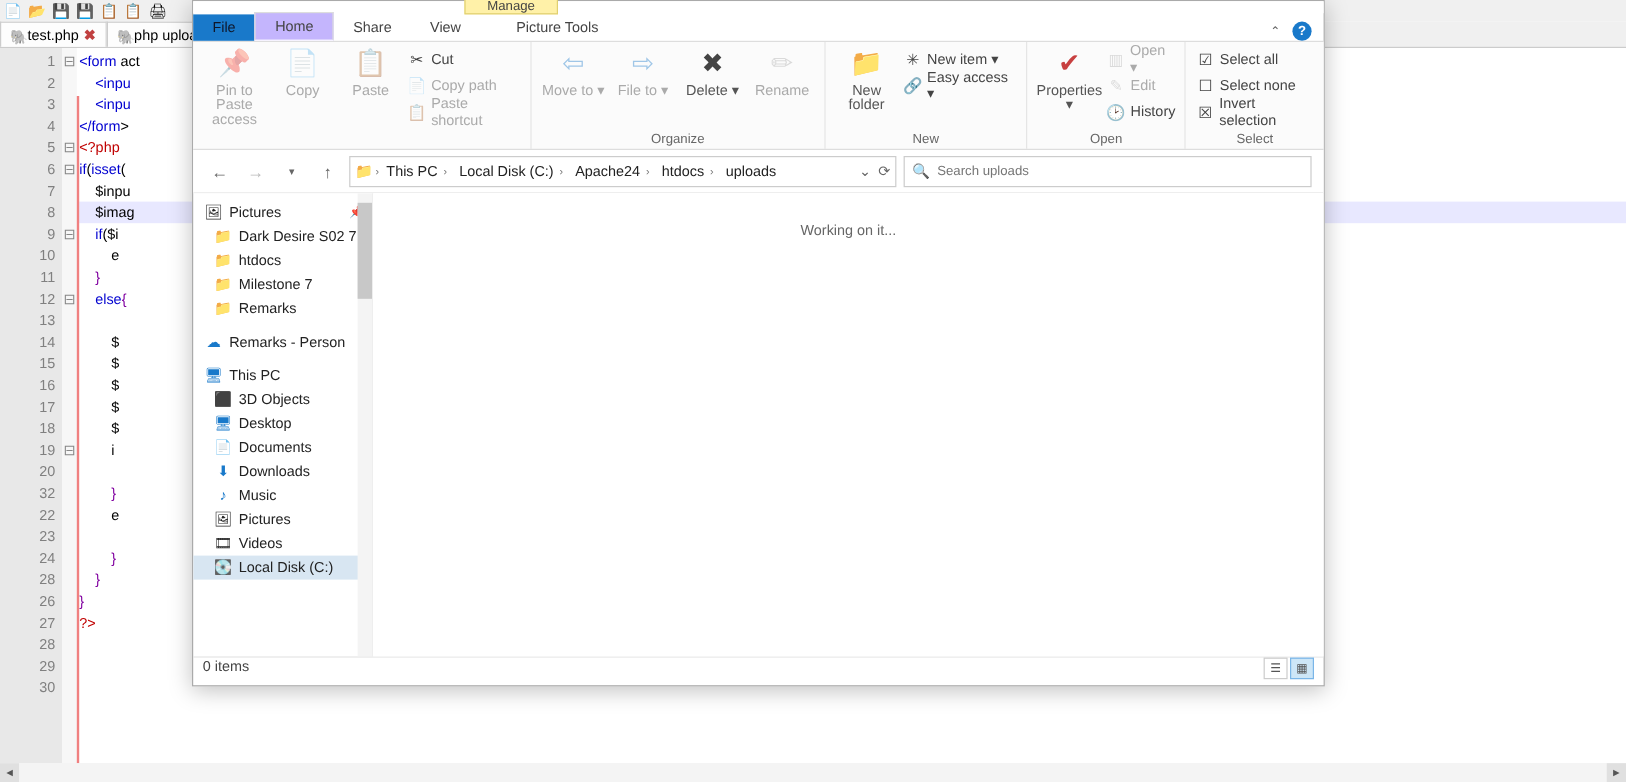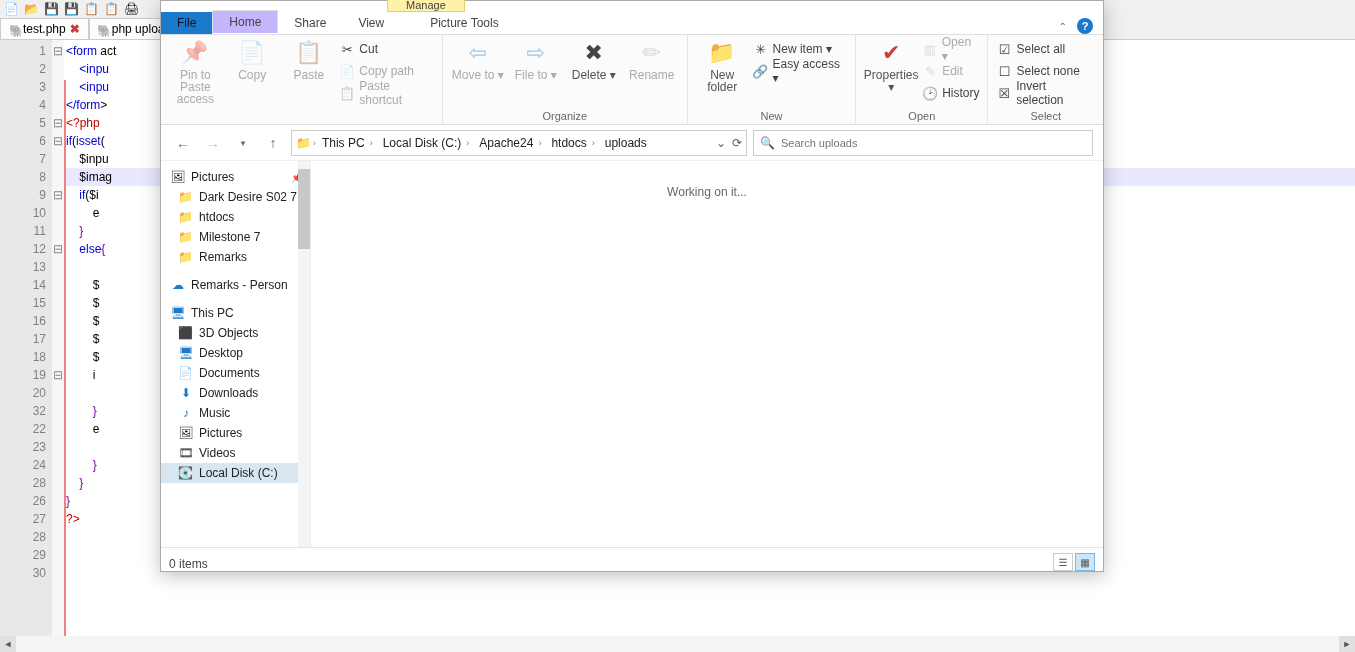--- a/index.html
+++ b/index.html
@@ -71,21 +71,21 @@
 .nav-item { display:flex; align-items:center; gap:6px; padding:3px 6px 3px 18px; font-size:12px; color:#222; white-space:nowrap; overflow:hidden;}
 .nav-item.sel { background:#d8e6f2;}
 .nav-item .ico { width:14px; height:14px; display:inline-flex; align-items:center; justify-content:center; font-size:12px;}
 .nav-item.l1 { padding-left:10px; font-weight:normal;}
 .nav-spacer { height:8px; }
 .pin { margin-left:auto; font-size:10px; color:#777; }
 
 .contentpane { flex:1; position:relative; background:#fff;}
 .working { position:absolute; top:24px; left:0; width:100%; text-align:center; color:#666; font-size:12px;}
 
-.statusbar { height:24px; border-top:1px solid #e4e4e4; display:flex; align-items:flex-end; padding:0 8px; font-size:11px; color:#444;}
+.statusbar { height:24px; border-top:1px solid #e4e4e4; display:flex; align-items:flex-start; padding:0 8px; font-size:11px; color:#444;}
 .statusbar .viewbtns { margin-left:auto; display:flex; gap:2px;}
 .viewbtn { width:20px; height:18px; border:1px solid #ccc; display:flex; align-items:center; justify-content:center; font-size:10px; color:#555;}
 .viewbtn.active { background:#cde6f7; border-color:#7ab6e8;}
 
 
 .ic-folder { color:#e8b93c; }
 .ic-blue { color:#1979ca; }
 .ic-gray { color:#888; }
 .ic-red { color:#c84040; }
 .ic-dark { color:#444; }

